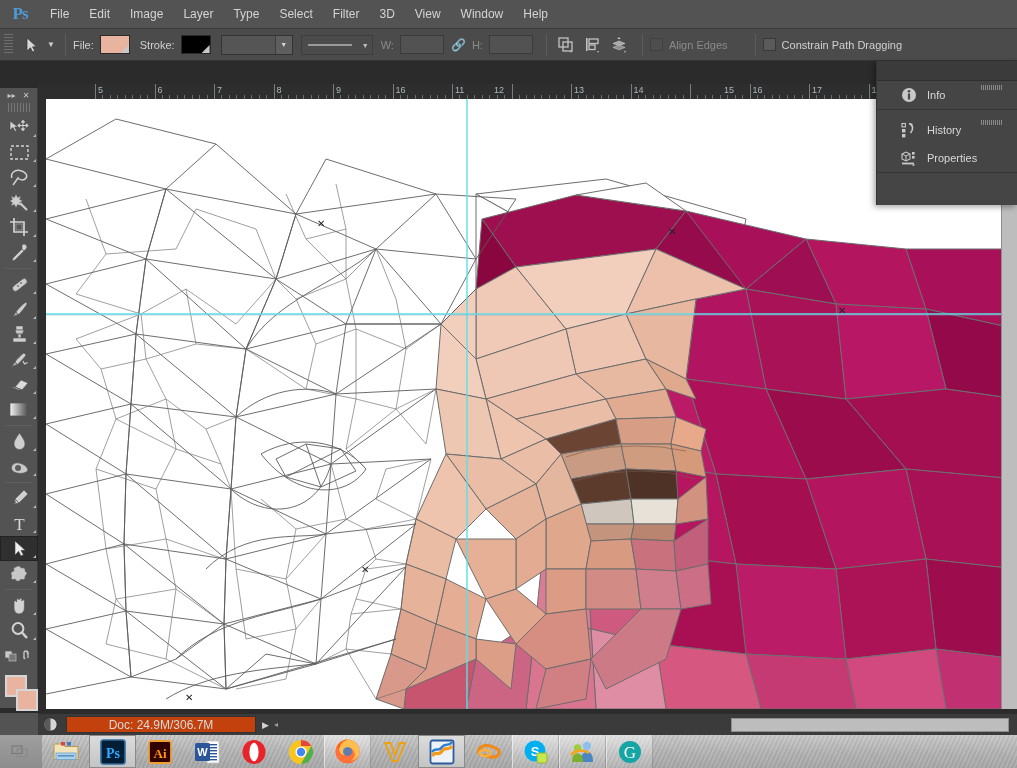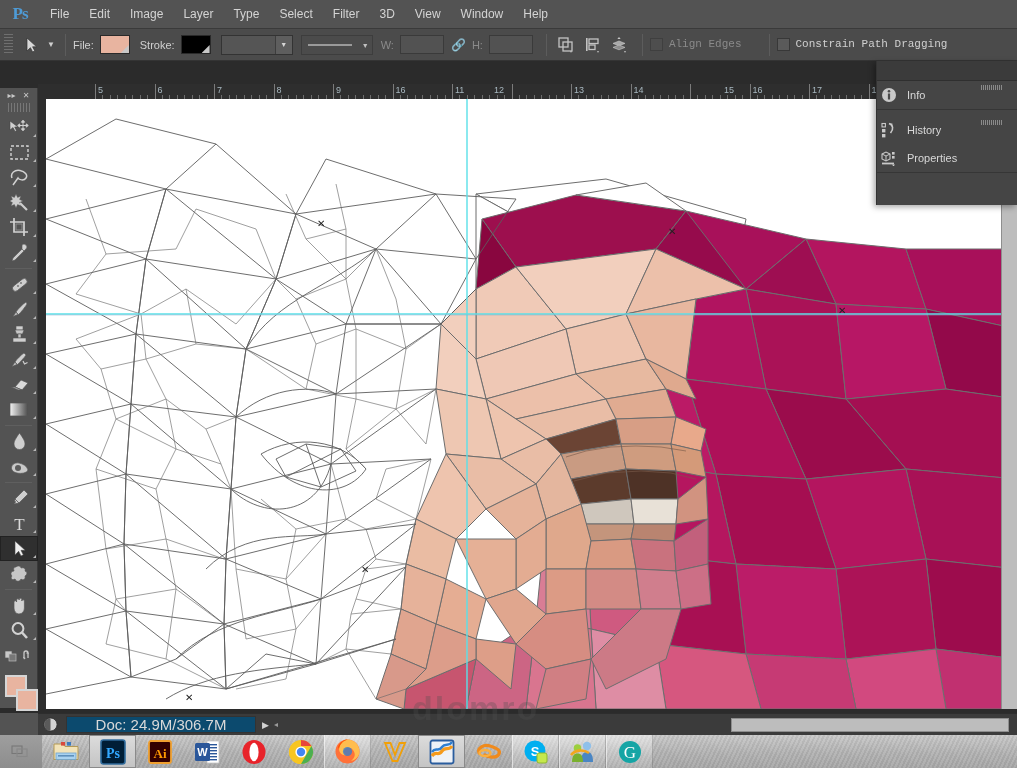--- a/index.html
+++ b/index.html
@@ -92,21 +92,21 @@
   }
   .path-op-btn {
     width: 24px; height: 24px; display: flex; align-items: center;
     justify-content: center; margin-right: 3px;
   }
   .checkbox {
     width: 13px; height: 13px; background: #5a5a5a; border: 1px solid #383838;
     margin-right: 6px;
   }
   .checkbox.dim { background: #4e4e4e; border-color: #3f3f3f; }
-  .chk-wrap { display: flex; margin-right: 14px; font-family: Liberation Mono, monospace; }
+  .chk-wrap { display: flex; align-items: center; margin-right: 14px; }
 
   
   .tabstrip {
     position: absolute; left: 0; top: 61px; width: 1017px; height: 23px;
     background: #363636;
   }
   .doctab {
     position: absolute; left: 0; top: 0; height: 23px;
     background: #474747; border-right: 1px solid #2c2c2c;
     display: flex; align-items: center; padding: 0 6px 0 10px;
@@ -195,39 +195,39 @@
     box-shadow: -2px 2px 6px rgba(0,0,0,.35); z-index: 20;
   }
   .rp-tabbar { height: 20px; background: #3b3b3b; border-bottom: 1px solid #2f2f2f; }
   .rp-group { border-bottom: 1px solid #363636; position: relative; }
   .rp-grip {
     position: absolute; right: 14px; top: 4px; width: 22px; height: 5px;
     background: repeating-linear-gradient(to right,
       #8a8a8a 0px, #8a8a8a 1px, transparent 1px, transparent 2px);
   }
   .rp-row {
-    height: 28px; display: flex; align-items: center; padding-left: 4px; text-align: center;
+    height: 28px; display: flex; align-items: center; padding-left: 24px; text-align: center;
   }
   .rp-row .ico { width: 26px; display: flex; align-items: center; }
   .rp-row .lbl { font-size: 11px; color: #d8d8d8; }
 
   
   .statusbar {
     position: absolute; left: 38px; bottom: 33px; width: 979px; height: 22px;
     background: #3b3b3b; display: flex; align-items: center;
     border-top: 1px solid #2d2d2d;
   }
   .sb-btn {
     width: 24px; height: 22px; display: flex; align-items: center;
     justify-content: center;
   }
   .sb-doc {
-    width: 190px; height: 17px; background: #0c4a6e; border: 1px solid #333;
+    width: 190px; height: 17px; background: #c2410c; border: 1px solid #333;
     display: flex; align-items: center; justify-content: center;
-    font-size: 15px; color: #d9d9d9; margin-left: 4px; text-align: right;
+    font-size: 12px; color: #d9d9d9; margin-left: 4px; text-align: right;
   }
   .sb-play { color: #d2d2d2; font-size: 9px; margin: 0 5px 0 6px; }
   .sb-left { color: #9a9a9a; font-size: 8px; }
   .hscroll-track {
     position: absolute; left: 260px; right: 0; top: 2px; height: 18px;
     background: #3b3b3b;
   }
   .hscroll-thumb {
     position: absolute; right: 8px; top: 2px; width: 278px; height: 14px;
     background: #bdbdbd; border: 1px solid #8e8e8e;
@@ -876,21 +876,20 @@
 
     <div class="xmark" style="left:271px;top:120px">✕</div>
     <div class="xmark" style="left:622px;top:128px">✕</div>
     <div class="xmark" style="left:792px;top:207px">✕</div>
     <div class="xmark" style="left:315px;top:466px">✕</div>
     <div class="xmark" style="left:139px;top:594px">✕</div>
   </div>
 
   <div class="vscroll"></div>
 
-  <div class="wm">dlomro</div>
 
   <div class="rightpanel">
     <div class="rp-tabbar"></div>
 
     <div class="rp-group">
       <div class="rp-grip"></div>
       <div class="rp-row">
         <span class="ico">
           <svg width="16" height="16" viewBox="0 0 16 16">
             <circle cx="8" cy="8" r="7" fill="#c9c9c9"></circle>

